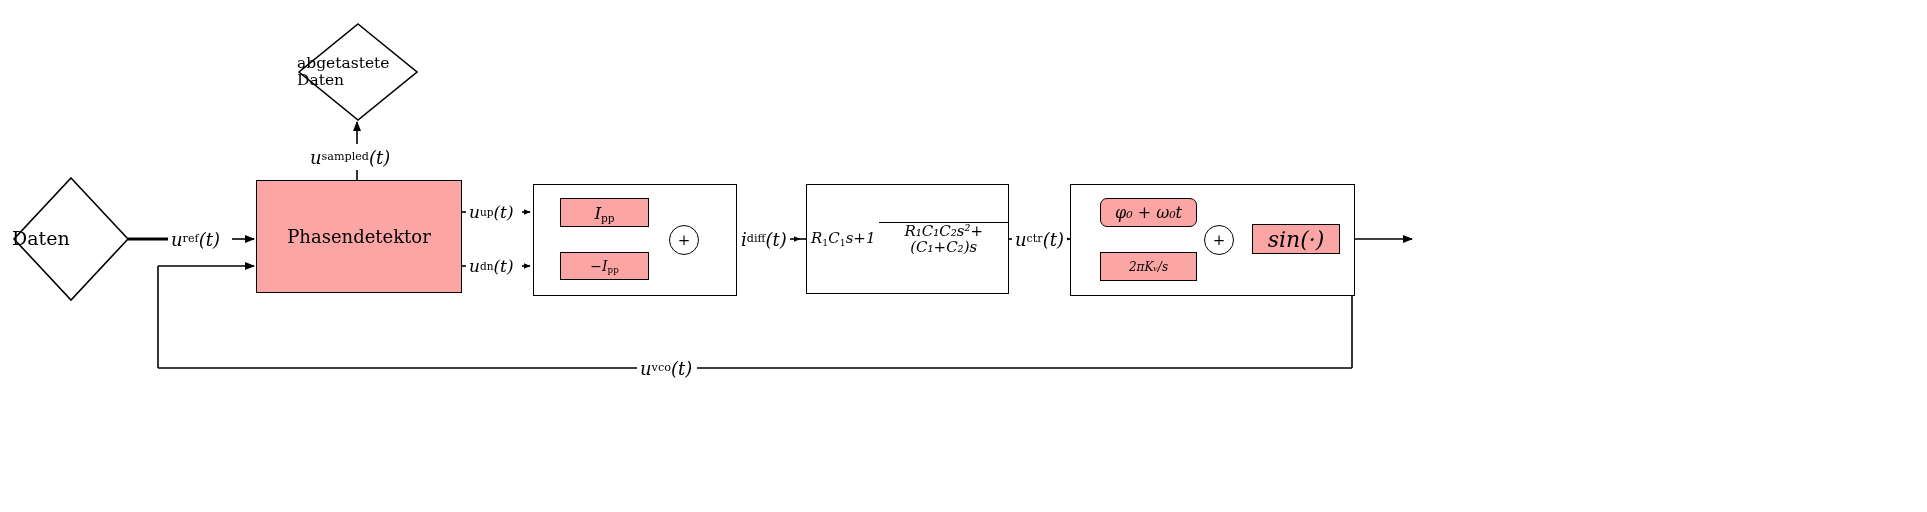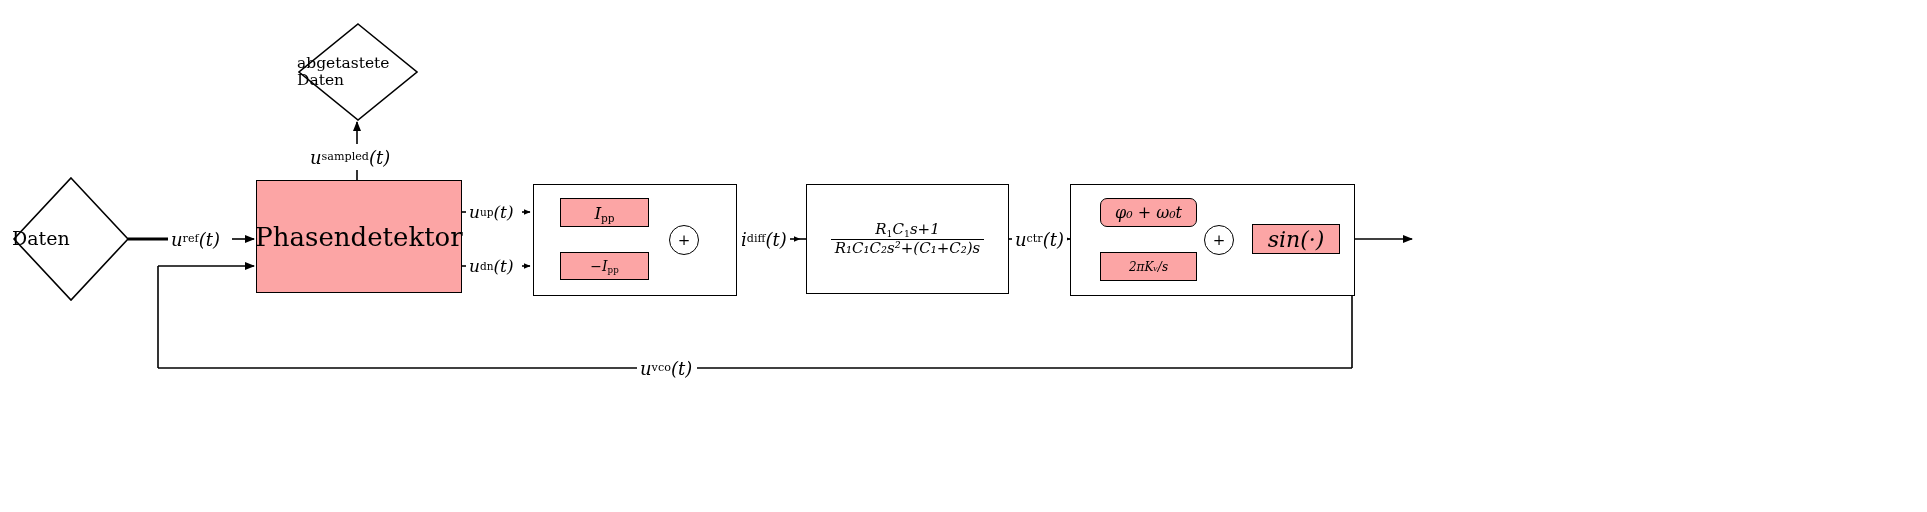--- a/index.html
+++ b/index.html
@@ -21,21 +21,21 @@
   .diamond .dtext{position:absolute;left:0;top:0;width:100%;height:100%;
         display:flex;flex-direction:column;align-items:flex-start;justify-content:center;
         line-height:1.12;}
 
   .sum{position:absolute;border:1.5px solid #000;border-radius:50%;background:#fff;
        display:flex;align-items:center;justify-content:center;}
 
   
   .m{font-style:italic;font-family:"DejaVu Serif","Liberation Serif",serif;}
   sub{font-size:.62em;font-style:normal;vertical-align:-0.28em;line-height:0;}
-  .frac{display:inline-flex;flex-direction:column;align-items:center;
+  .frac{display:inline-flex;flex-direction:row;align-items:center;
         justify-content:center;line-height:1.05;vertical-align:middle;}
   .frac .num{padding:0 4px 1px 4px;}
   .frac .den{padding:1px 4px 0 4px;border-top:1.3px solid #000;}
 </style>
 </head>
 <body>
 
 <div id="stage">
 
   <svg id="wires" xmlns="http://www.w3.org/2000/svg">
@@ -109,21 +109,21 @@
   <div class="diamond" style="left:297px;top:22px;width:122px;height:100px;">
     <svg viewBox="0 0 122 100" width="122" height="100">
       <polygon points="61,2 120,50 61,98 2,50" fill="#fff" stroke="#000" stroke-width="1.6"></polygon>
     </svg>
     <div class="dtext" style="font-size:15.5px;">
       <span>abgetastete</span>
       <span>Daten</span>
     </div>
   </div>
 
-  <div class="node box" style="left:256px;top:180px;width:206px;height:113px;font-size:26px;">
+  <div class="node box" style="left:256px;top:180px;width:206px;height:113px;font-size:18px;">
     <span>Phasendetektor</span>
   </div>
 
   <div class="outerbox" style="position:absolute;left:533px;top:184px;width:202px;height:110px;"></div>
 
   <div class="node box" style="left:560px;top:198px;width:89px;height:29px;font-size:17px;">
     <span class="m"><span>I</span><sub>pp</sub></span>
   </div>
 
   <div class="node box" style="left:560px;top:252px;width:89px;height:28px;font-size:14px;">

